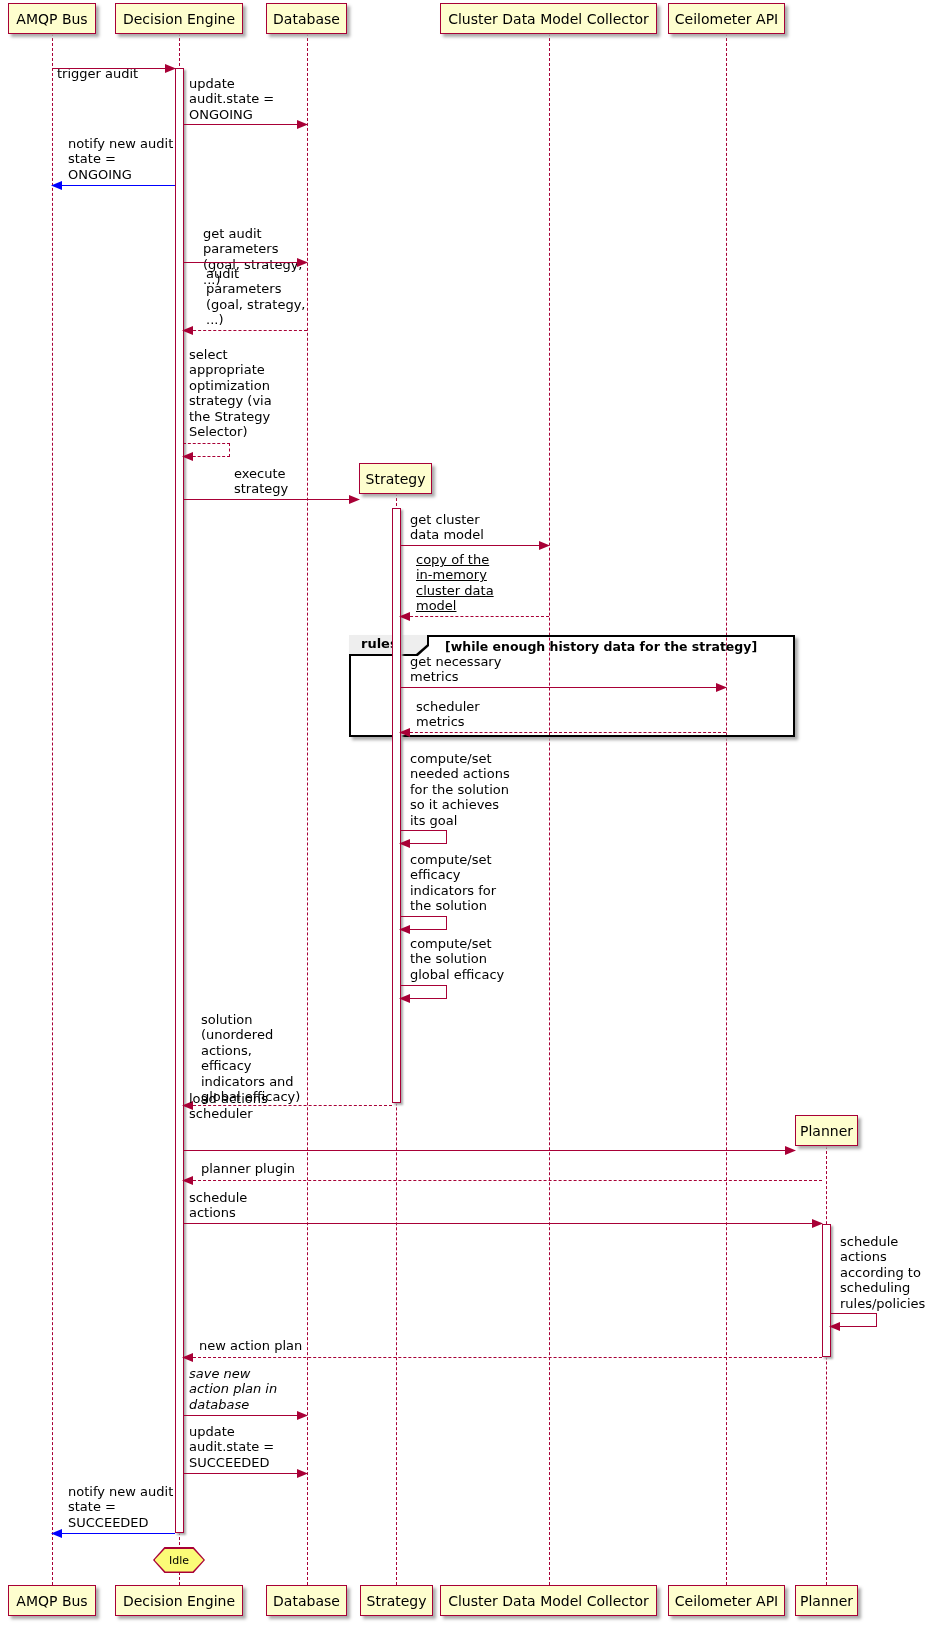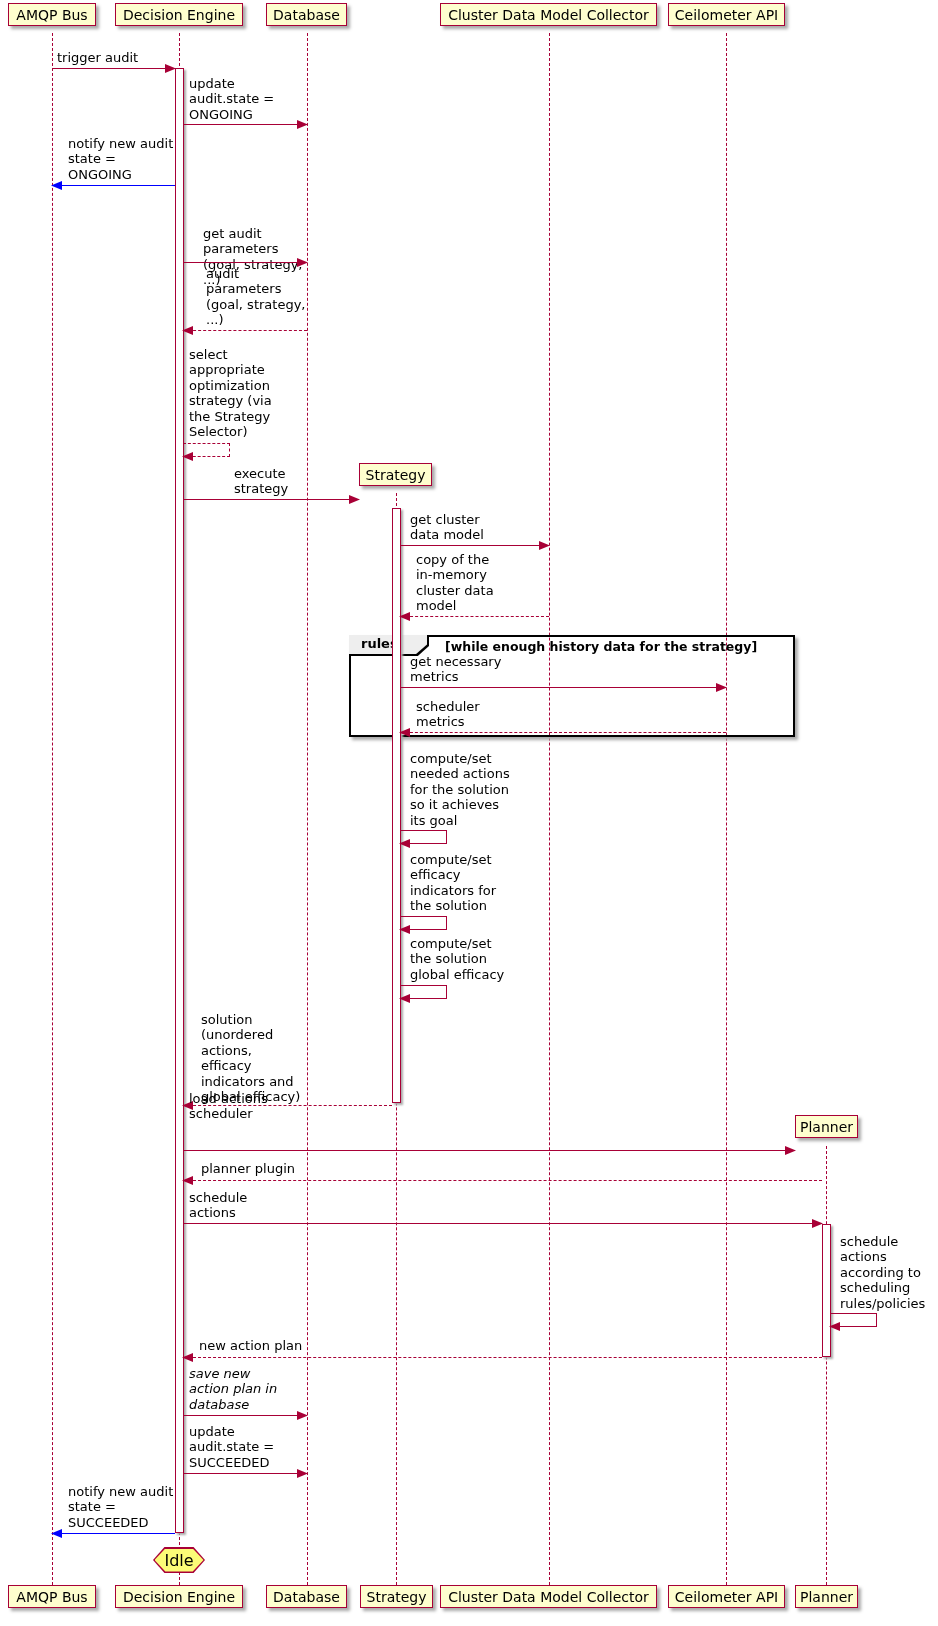--- a/index.html
+++ b/index.html
@@ -8,40 +8,40 @@
   .life{position:absolute;width:0;border-left:1px dashed #A80036;z-index:1;}
   .loopframe{position:absolute;border:2px solid #000;box-shadow:3px 3px 3px #aaa;z-index:2;box-sizing:border-box;}
   .loop-pent{position:absolute;left:-2px;top:-2px;width:80px;height:21px;background:#000;
              clip-path:polygon(0 0,100% 0,100% 52%,86% 100%,0 100%);z-index:3;}
   .loop-pent-in{position:absolute;left:0px;top:0px;width:78px;height:19px;background:#eee;
              clip-path:polygon(0 0,100% 0,100% 50%,86% 100%,0 100%);}
   .loop-pent-in span{display:block;font-weight:bold;font-size:13px;padding:1px 0 0 12px;}
   .loop-cond{position:absolute;left:94px;top:2px;font-weight:bold;font-size:12.5px;}
   .act{position:absolute;width:9px;background:#fff;border:1px solid #A80036;
        box-shadow:2px 2px 2px #aaa;box-sizing:border-box;z-index:3;}
-  .pbox{position:absolute;height:23px;background:#FEFECE;border:1.8px solid #A80036;
+  .pbox{position:absolute;height:31px;background:#FEFECE;border:1.8px solid #A80036;
         box-shadow:3px 3px 3px #aaa;box-sizing:border-box;display:flex;align-items:center;
         justify-content:center;font-size:14px;z-index:5;white-space:nowrap;}
   .msg{position:absolute;font-size:13px;line-height:15.4px;white-space:pre-line;z-index:4;}
   .arr{position:absolute;height:0;border-top:1px solid #A80036;z-index:4;}
   .arr.dot{border-top-style:dashed;}
   .head{position:absolute;top:-5px;width:11px;height:9px;background:#A80036;}
   .head.r{right:-1px;clip-path:polygon(0 0,100% 50%,0 100%);}
   .head.l{left:-1px;clip-path:polygon(100% 0,0 50%,100% 100%);}
   .arr.blue{border-top-color:#0000FF;}
   .arr.blue .head{background:#0000FF;}
   .self{position:absolute;width:46px;height:12px;border:1px solid #A80036;border-left:none;z-index:4;}
   .self.dot{border-style:dashed;border-left:none;}
   .self .head{top:auto;bottom:-5px;left:-1px;clip-path:polygon(100% 0,0 50%,100% 100%);}
   .hexo{position:absolute;left:153px;top:1547px;width:52px;height:26px;background:#A80036;
         clip-path:polygon(22% 0,78% 0,100% 50%,78% 100%,22% 100%,0 50%);
         filter:drop-shadow(2px 2px 2px #999);z-index:5;}
   .hexi{position:absolute;left:1.5px;top:1.5px;width:49px;height:23px;background:#FBFB77;
         clip-path:polygon(22% 0,78% 0,100% 50%,78% 100%,22% 100%,0 50%);
-        display:flex;align-items:center;justify-content:center;font-size:16px;}
+        display:flex;align-items:center;justify-content:center;font-size:11px;}
 </style>
 </head>
 <body>
 
 <div class="canvas">
 
   <div class="life" style="left:52px;top:33px;height:1552px;"></div>
   <div class="life" style="left:179px;top:33px;height:1552px;"></div>
   <div class="life" style="left:307px;top:33px;height:1552px;"></div>
   <div class="life" style="left:396px;top:493px;height:1092px;"></div>
@@ -78,21 +78,21 @@
       <span>Ceilometer API</span>
     </div>
 
   <div class="pbox" style="left:359px;top:463px;width:73px;">
       <span>Strategy</span>
     </div>
   <div class="pbox" style="left:795px;top:1115px;width:63px;">
       <span>Planner</span>
     </div>
 
-  <div class="msg" style="left:57px;top:50px;text-align:right;">trigger audit</div>
+  <div class="msg" style="left:57px;top:66px;text-align:right;">trigger audit</div>
   <div class="arr" style="left:52px;top:68px;width:123px;">
       <span class="head r"></span>
     </div>
 
   <div class="msg" style="left:189px;top:76px;">update
 audit.state =
 ONGOING</div>
   <div class="arr" style="left:183px;top:124px;width:124px;">
       <span class="head r"></span>
     </div>
@@ -135,21 +135,21 @@
   <div class="arr" style="left:183px;top:499px;width:176px;">
       <span class="head r"></span>
     </div>
 
   <div class="msg" style="left:410px;top:512px;">get cluster
 data model</div>
   <div class="arr" style="left:400px;top:545px;width:149px;">
       <span class="head r"></span>
     </div>
 
-  <div class="msg" style="left:416px;top:552px;">copy of the
+  <div class="msg" style="left:416px;top:552px;text-decoration:underline;">copy of the
 in-memory
 cluster data
 model</div>
   <div class="arr dot" style="left:400px;top:616px;width:149px;">
       <span class="head l"></span>
     </div>
 
   <div class="msg" style="left:410px;top:654px;">get necessary
 metrics</div>
   <div class="arr" style="left:400px;top:687px;width:326px;">

